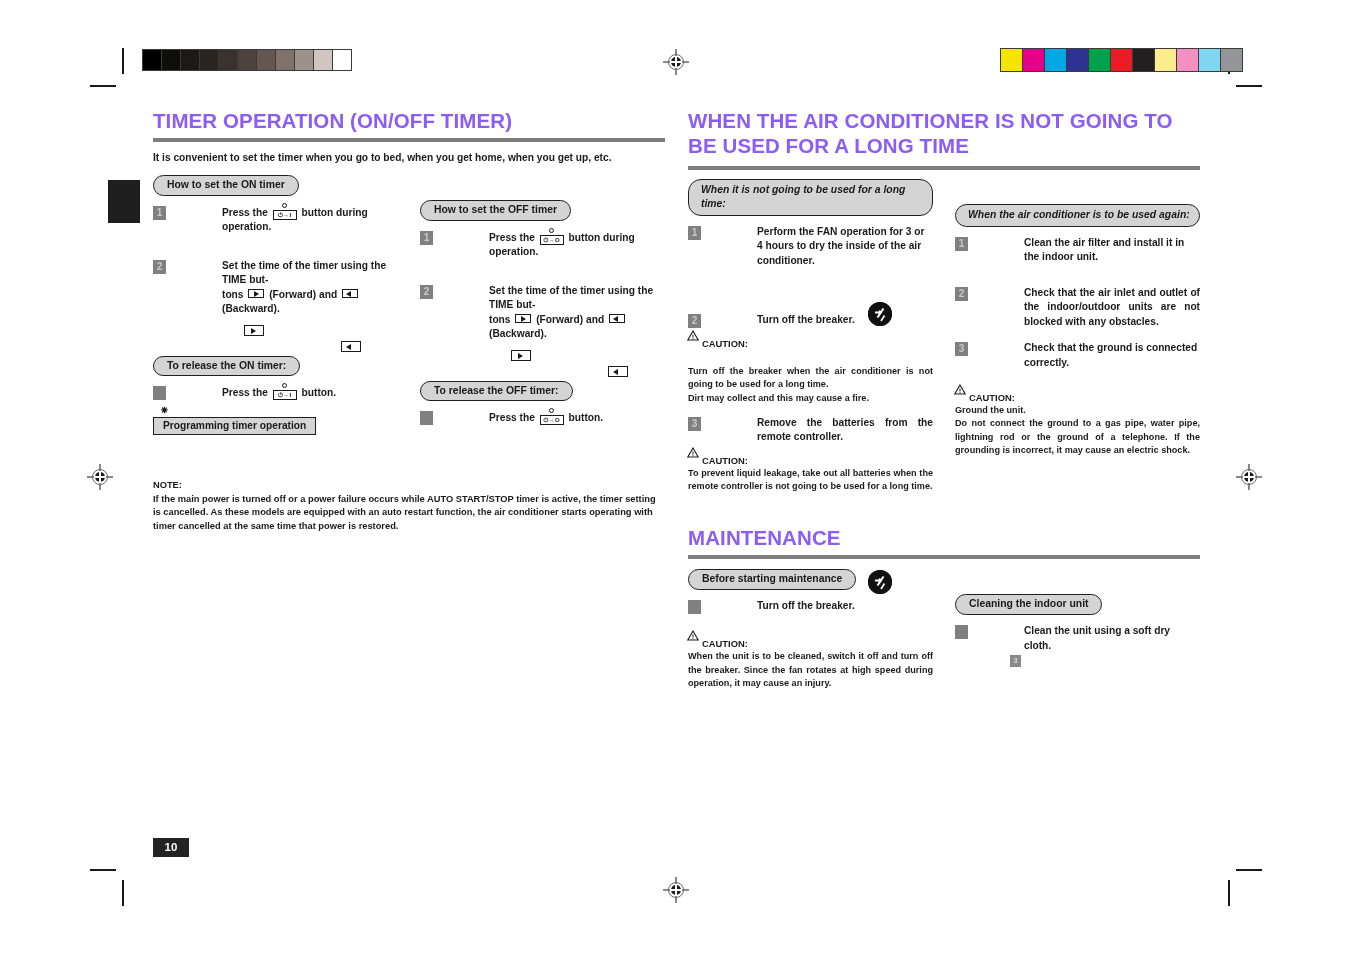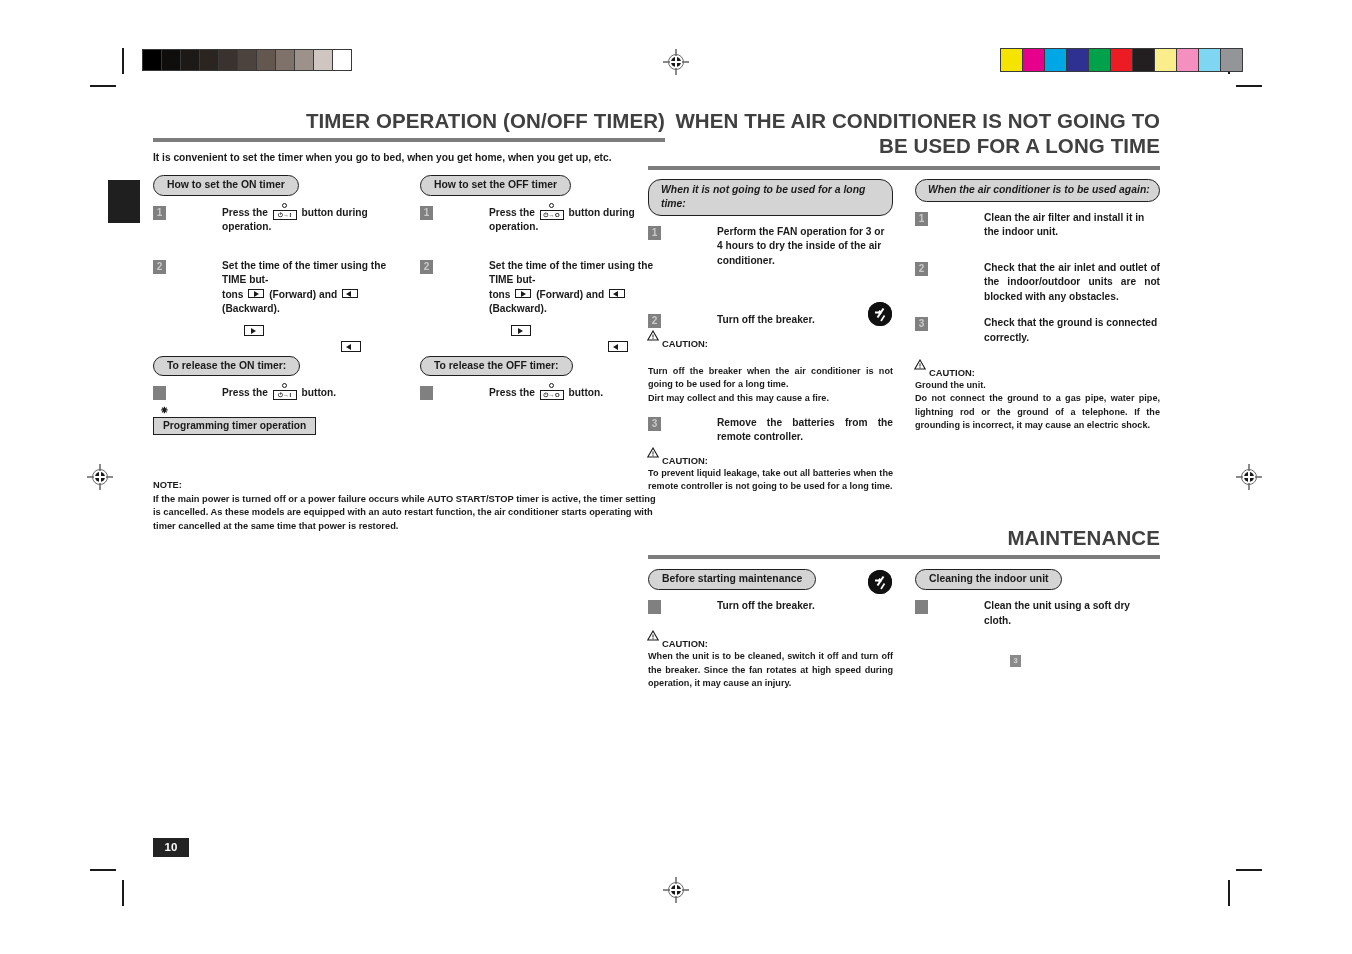--- a/index.html
+++ b/index.html
@@ -56,30 +56,29 @@
     position: absolute;
     display: flex;
     border: 1px solid #3a3a3a;
     box-sizing: content-box;
   }
   .bar-wrap .sw { width: 18px; height: 20px; }
   .bar-wrap.colors .sw { width: 21px; height: 22px; }
 
   
   .col-left  { position: absolute; left: 153px; top: 108px; width: 512px; }
-  .col-right { position: absolute; left: 648px; top: 108px; width: 512px; }
+  .col-right { position: absolute; left: 688px; top: 108px; width: 512px; }
 
   h1.sec-title {
     font-size: 20.5px;
     font-weight: bold;
     letter-spacing: 0.1px;
     margin: 0;
     line-height: 1.22;
-    color: #404040;
-    text-align: right;
+    color: #8b5cf6;
   }
   .rule {
     height: 4px;
     background: #7d7d7d;
     margin-top: 5px;
     margin-bottom: 9px;
   }
   .lead {
     font-size: 10.2px;
     font-weight: bold;
@@ -247,21 +246,21 @@
   }
   .stray-glyph {
     position: absolute;
     font-size: 12px;
     font-weight: bold;
     color: #1a1a1a;
     font-family: "Liberation Serif", serif;
   }
   .two-col-row { display: flex; gap: 22px; }
   .half { width: 245px; }
-  .half-r { width: 245px; }
+  .half-r { width: 245px; margin-top: 25px; }
 </style>
 </head>
 <body>
 
 <div class="page">
 
   <div class="trim" style="left:122px; top:48px; width:1.5px; height:26px;"></div>
   <div class="trim" style="left:90px; top:85px; width:26px; height:1.5px;"></div>
   <div class="trim" style="left:1228px; top:48px; width:1.5px; height:26px;"></div>
   <div class="trim" style="left:1236px; top:85px; width:26px; height:1.5px;"></div>

